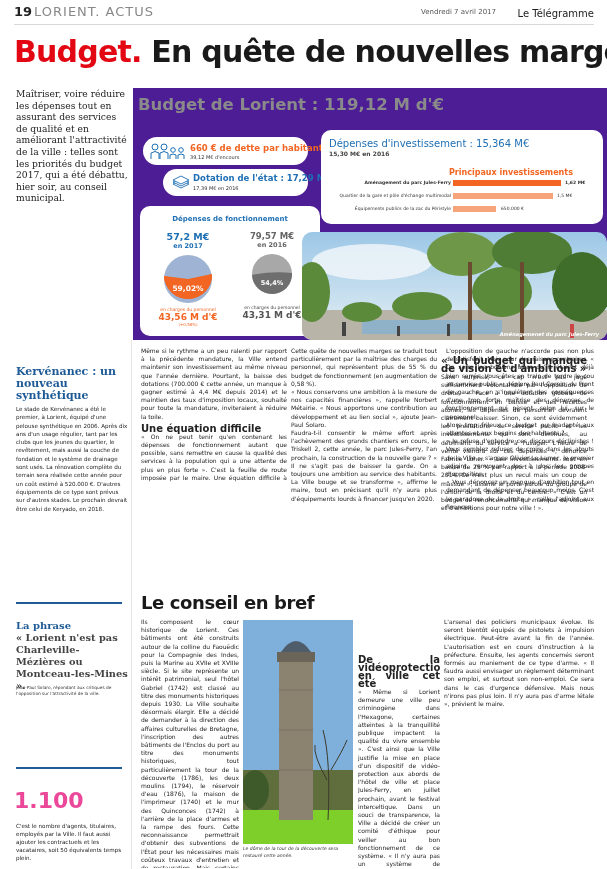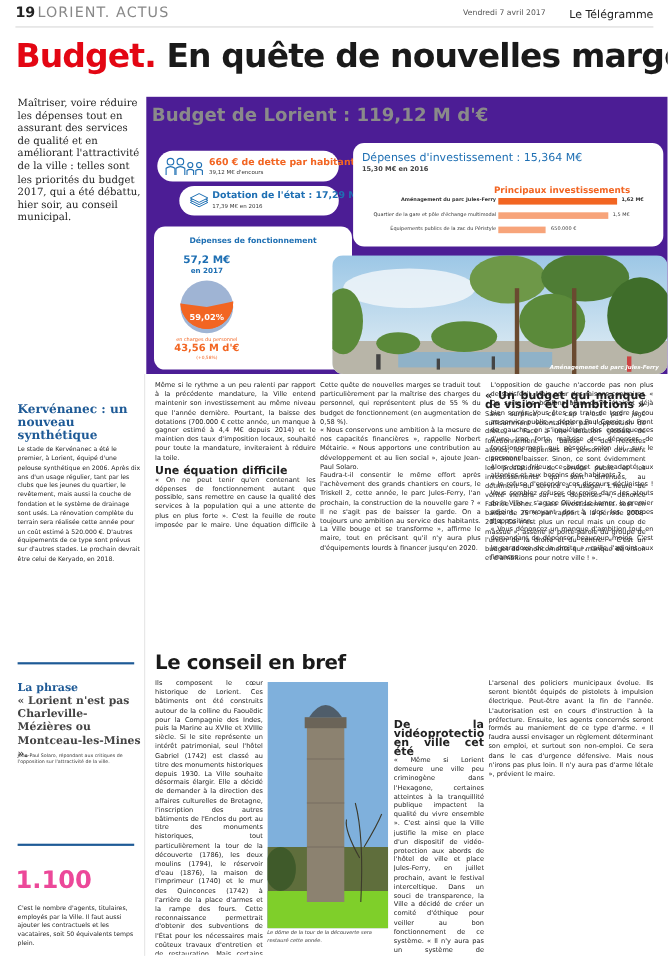--- a/index.html
+++ b/index.html
@@ -153,20 +153,31 @@
       <div class="yr" style="color:#1e6fb3">en 2017</div>
       <svg class="pie" width="50" height="50" viewBox="0 0 50 50">
         <circle cx="25" cy="25" r="24" fill="#9fb4d4"></circle>
         <path d="M1 22 L25 25 L49 20 A24 24 0 0 1 1 22 Z" fill="#f26522"></path>
         <path d="M1 22 Q25 30 49 20 A24 24 0 0 1 1 22 Z" fill="#f26522"></path>
         <text x="25" y="37" text-anchor="middle" font-size="7.5" font-weight="bold" fill="#fff" font-family="DejaVu Sans, sans-serif">59,02%</text>
       </svg>
       <div class="cap" style="color:#f26522">en charges du personnel</div>
       <div class="tot" style="color:#f26522">43,56 M d'€</div>
       <div class="chg">(+0,58%)</div>
+    </div>
+    <div class="col" style="left:92px">
+      <div class="amt" style="color:#666;font-size:8.5px">79,57 M€</div>
+      <div class="yr" style="color:#666">en 2016</div>
+      <svg class="pie" width="42" height="42" viewBox="0 0 42 42">
+        <circle cx="21" cy="21" r="20" fill="#a8a8a8"></circle>
+        <path d="M1 22 Q21 18 41 20 A20 20 0 0 1 1 22 Z" fill="#6e6e6e"></path>
+        <text x="21" y="32" text-anchor="middle" font-size="6.5" font-weight="bold" fill="#fff" font-family="DejaVu Sans, sans-serif">54,4%</text>
+      </svg>
+      <div class="cap" style="color:#444;margin-top:10px">en charges du personnel</div>
+      <div class="tot" style="color:#555">43,31 M d'€</div>
     </div>
   </div>
 </div>
 
 <div class="photo-park">
   <svg width="305" height="108" viewBox="0 0 305 108">
     <defs>
       <linearGradient id="sky" x1="0" y1="0" x2="0" y2="1">
           <stop offset="0" stop-color="#9cc7e6"></stop>
           <stop offset="1" stop-color="#e6f0f5"></stop>

